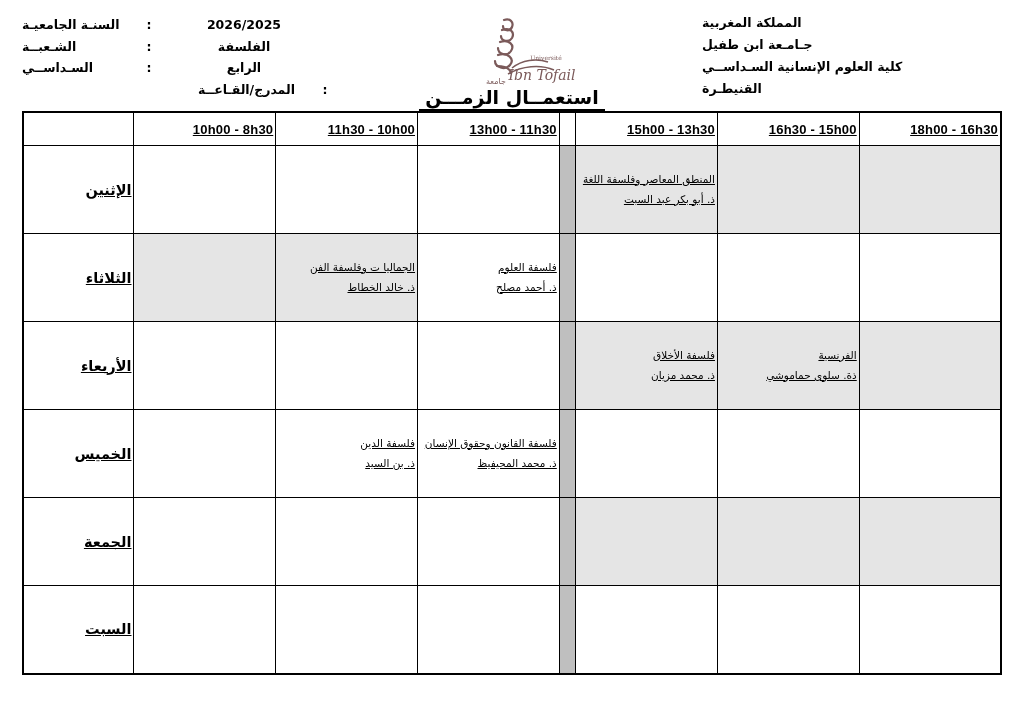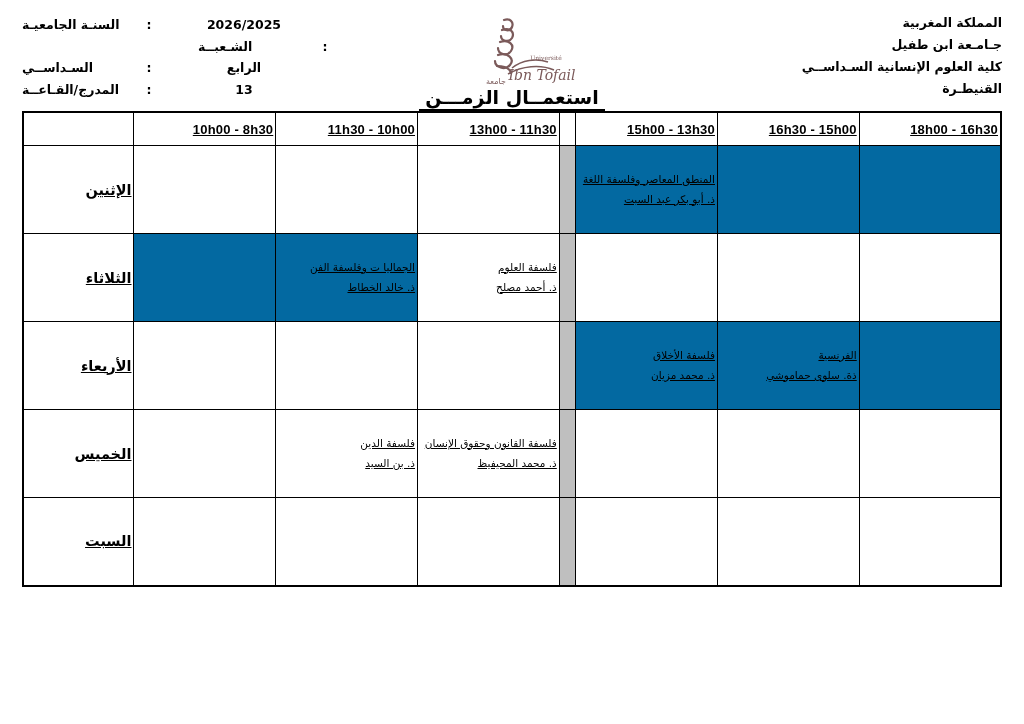--- a/index.html
+++ b/index.html
@@ -20,21 +20,21 @@
   .header {
     display: flex;
     flex-direction: row;
     align-items: flex-start;
     padding: 12px 22px 0 22px;
     height: 92px;
     box-sizing: border-box;
   }
   .header-right {
     flex: 0 0 300px;
-    text-align: right;
+    text-align: left;
     font-size: 12.5px;
     font-weight: bold;
     line-height: 1.75;
     order: 0;
   }
   .header-center {
     flex: 1 1 auto;
     text-align: center;
     order: 1;
     padding-top: 2px;
@@ -118,21 +118,21 @@
     letter-spacing: 0.2px;
   }
   table.schedule tbody tr { height: 88px; }
   td.slot {
     font-size: 10.5px;
     line-height: 1.9;
     padding: 4px 6px;
   }
   td.slot .course { display: block; }
   td.slot .prof { display: block; }
-  td.shaded { background: #0369a1; }
+  td.shaded { background: #e5e5e5; }
   td.daycell {
     font-size: 14.5px;
     font-weight: bold;
     width: 108px;
   }
   col.spacer-col { width: 16px; }
   td.spacer, th.spacer {
     background: #bfbfbf;
     border-left: 1px solid #000;
     border-right: 1px solid #000;
@@ -145,30 +145,30 @@
 
 <div class="header">
 
   <div class="header-left">
     <div class="info-row">
       <div class="info-value">2026/2025</div>
       <div class="info-colon">:</div>
       <div class="info-label">السنـة الجامعيـة</div>
     </div>
     <div class="info-row">
+      <div class="info-value">الفلسفة</div>
       <div class="info-colon">:</div>
       <div class="info-label">الشـعبــة</div>
     </div>
     <div class="info-row">
       <div class="info-value">الرابع</div>
       <div class="info-colon">:</div>
       <div class="info-label">السـداســي</div>
     </div>
     <div class="info-row">
-      <div class="info-value">13</div>
       <div class="info-colon">:</div>
       <div class="info-label">المدرج/القـاعــة</div>
     </div>
   </div>
 
   <div class="header-center">
     <div class="logo">
       <svg width="150" height="80" viewBox="0 0 150 80" xmlns="http://www.w3.org/2000/svg">
         <g fill="none" stroke="#7b5a5a" stroke-width="2.2" stroke-linecap="round">
           <path d="M62 6 c6 -2 10 2 8 7 c-2 5 -9 4 -9 -1"></path>
@@ -280,20 +280,30 @@
             <span class="prof">ذ. محمد المحيفيظ</span>
           </td>
           <td class="slot">
             <span class="course">فلسفة الدين</span>
             <span class="prof">ذ. بن السيد</span>
           </td>
           <td class="slot"></td>
           <td class="daycell">الخميس</td>
         </tr>
         <tr>
+          <td class="slot shaded"></td>
+          <td class="slot shaded"></td>
+          <td class="slot shaded"></td>
+          <td class="spacer"></td>
+          <td class="slot"></td>
+          <td class="slot"></td>
+          <td class="slot"></td>
+          <td class="daycell">الجمعة</td>
+        </tr>
+        <tr>
           <td class="slot"></td>
           <td class="slot"></td>
           <td class="slot"></td>
           <td class="spacer"></td>
           <td class="slot"></td>
           <td class="slot"></td>
           <td class="slot"></td>
           <td class="daycell">السبت</td>
         </tr>
       </tbody>

